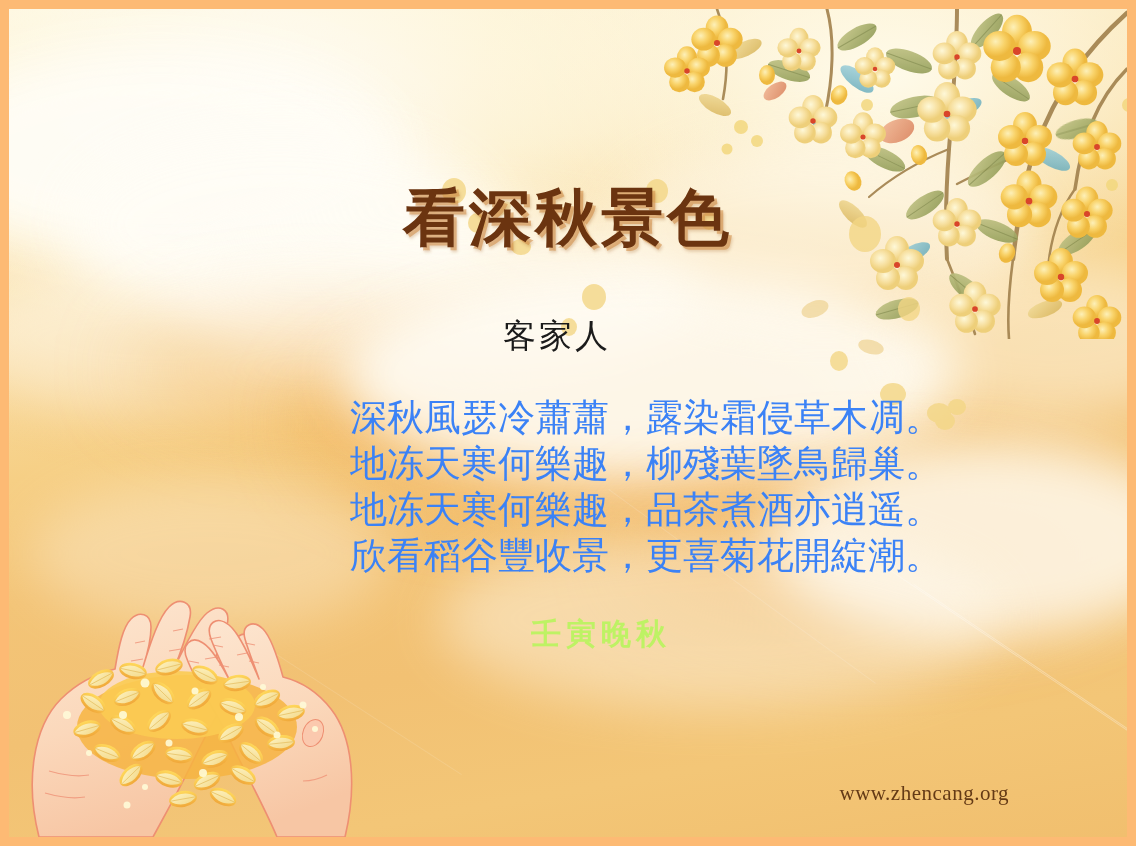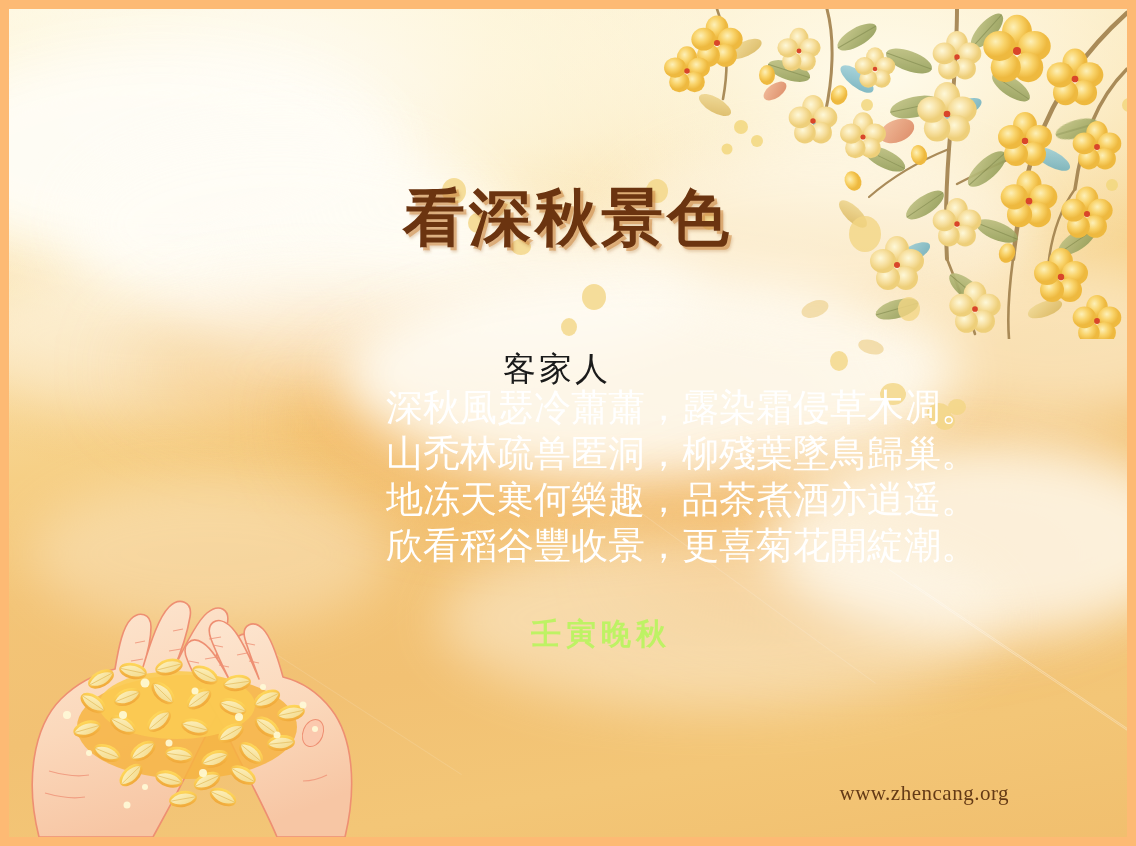--- a/index.html
+++ b/index.html
@@ -59,29 +59,27 @@
     color:#6b3410;
     text-shadow:3px 3px 0 rgba(210,140,70,.55), 4px 5px 3px rgba(160,95,35,.25);
     font-family:"DejaVu Sans","Liberation Sans",sans-serif;
   }
   .author{
     position:absolute;left:0;right:0;top:305px;
     text-align:center;
     font-size:33px;color:#1b1b1b;letter-spacing:3px;
     font-family:"DejaVu Sans","Liberation Sans",sans-serif;
     padding-right:22px;
-    margin-top:33px;
   }
   .poem{
-    position:absolute;left:341px;top:376px;
+    position:absolute;left:341px;top:386px;
     font-size:37px;line-height:46px;
-    color:#ffffff;letter-spacing:0px;
+    color:#3b82f6;letter-spacing:0px;
     font-family:"DejaVu Sans","Liberation Sans",sans-serif;
     white-space:nowrap;
-    margin-left:36px;
   }
   .poem div{margin:0;padding:0;}
   .date{
     position:absolute;left:0;right:0;top:605px;
     text-align:center;
     font-size:30px;font-weight:bold;color:#bef264;letter-spacing:5px;
     font-family:"DejaVu Sans","Liberation Sans",sans-serif;
     padding-left:66px;
   }
   .watermark{
@@ -405,21 +403,21 @@
       </g>
     </g>
   </svg>
 
   <div class="title">看深秋景色</div>
 
   <div class="author">客家人</div>
 
   <div class="poem">
     <div>深秋風瑟冷蕭蕭，露染霜侵草木凋。</div>
-    <div>山禿林疏兽匿洞，柳殘葉墜鳥歸巢。</div>
+    <div>地冻天寒何樂趣，柳殘葉墜鳥歸巢。</div>
     <div>地冻天寒何樂趣，品茶煮酒亦逍遥。</div>
     <div>欣看稻谷豐收景，更喜菊花開綻潮。</div>
   </div>
 
   <div class="date">壬寅晚秋</div>
 
   <div class="watermark">www.zhencang.org</div>
 
 </div>
 

